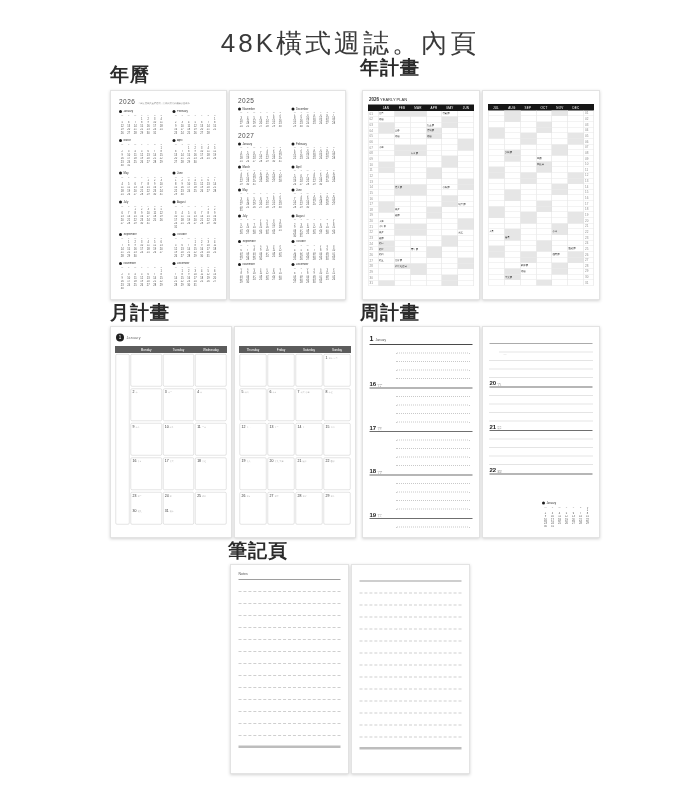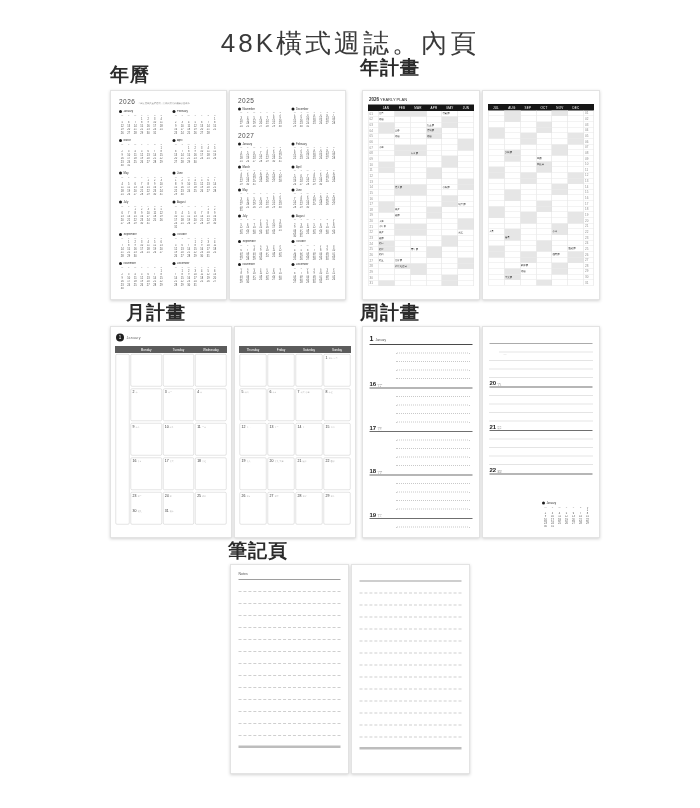--- a/index.html
+++ b/index.html
@@ -101,21 +101,21 @@
   .nt-line{ height:24px; border-bottom:2px dashed #cfcfcf; }
   .nt-last{ height:24px; border-bottom:5px solid #bdbdbd; }
 </style>
 </head>
 <body>
 
 <div class="main-title">48K橫式週誌。內頁</div>
 
 <div class="sec-label" style="left:110px;top:62px">年曆</div>
 <div class="sec-label" style="left:360px;top:55px">年計畫</div>
-<div class="sec-label" style="left:126px;top:300px">月計畫</div>
+<div class="sec-label" style="left:110px;top:300px">月計畫</div>
 <div class="sec-label" style="left:360px;top:300px">周計畫</div>
 <div class="sec-label" style="left:228px;top:538px">筆記頁</div>
 
 <div class="page" style="left:110px;top:90px;width:117px;height:210px">
   <div class="pg-inner yc-pad">
     <div class="yc-head">
       <span class="yc-year">2026</span>
       <span class="yc-note">＊國定假日及連續假期，請依政府行政機關公告為準</span>
     </div>
     <div class="yc-grid">

